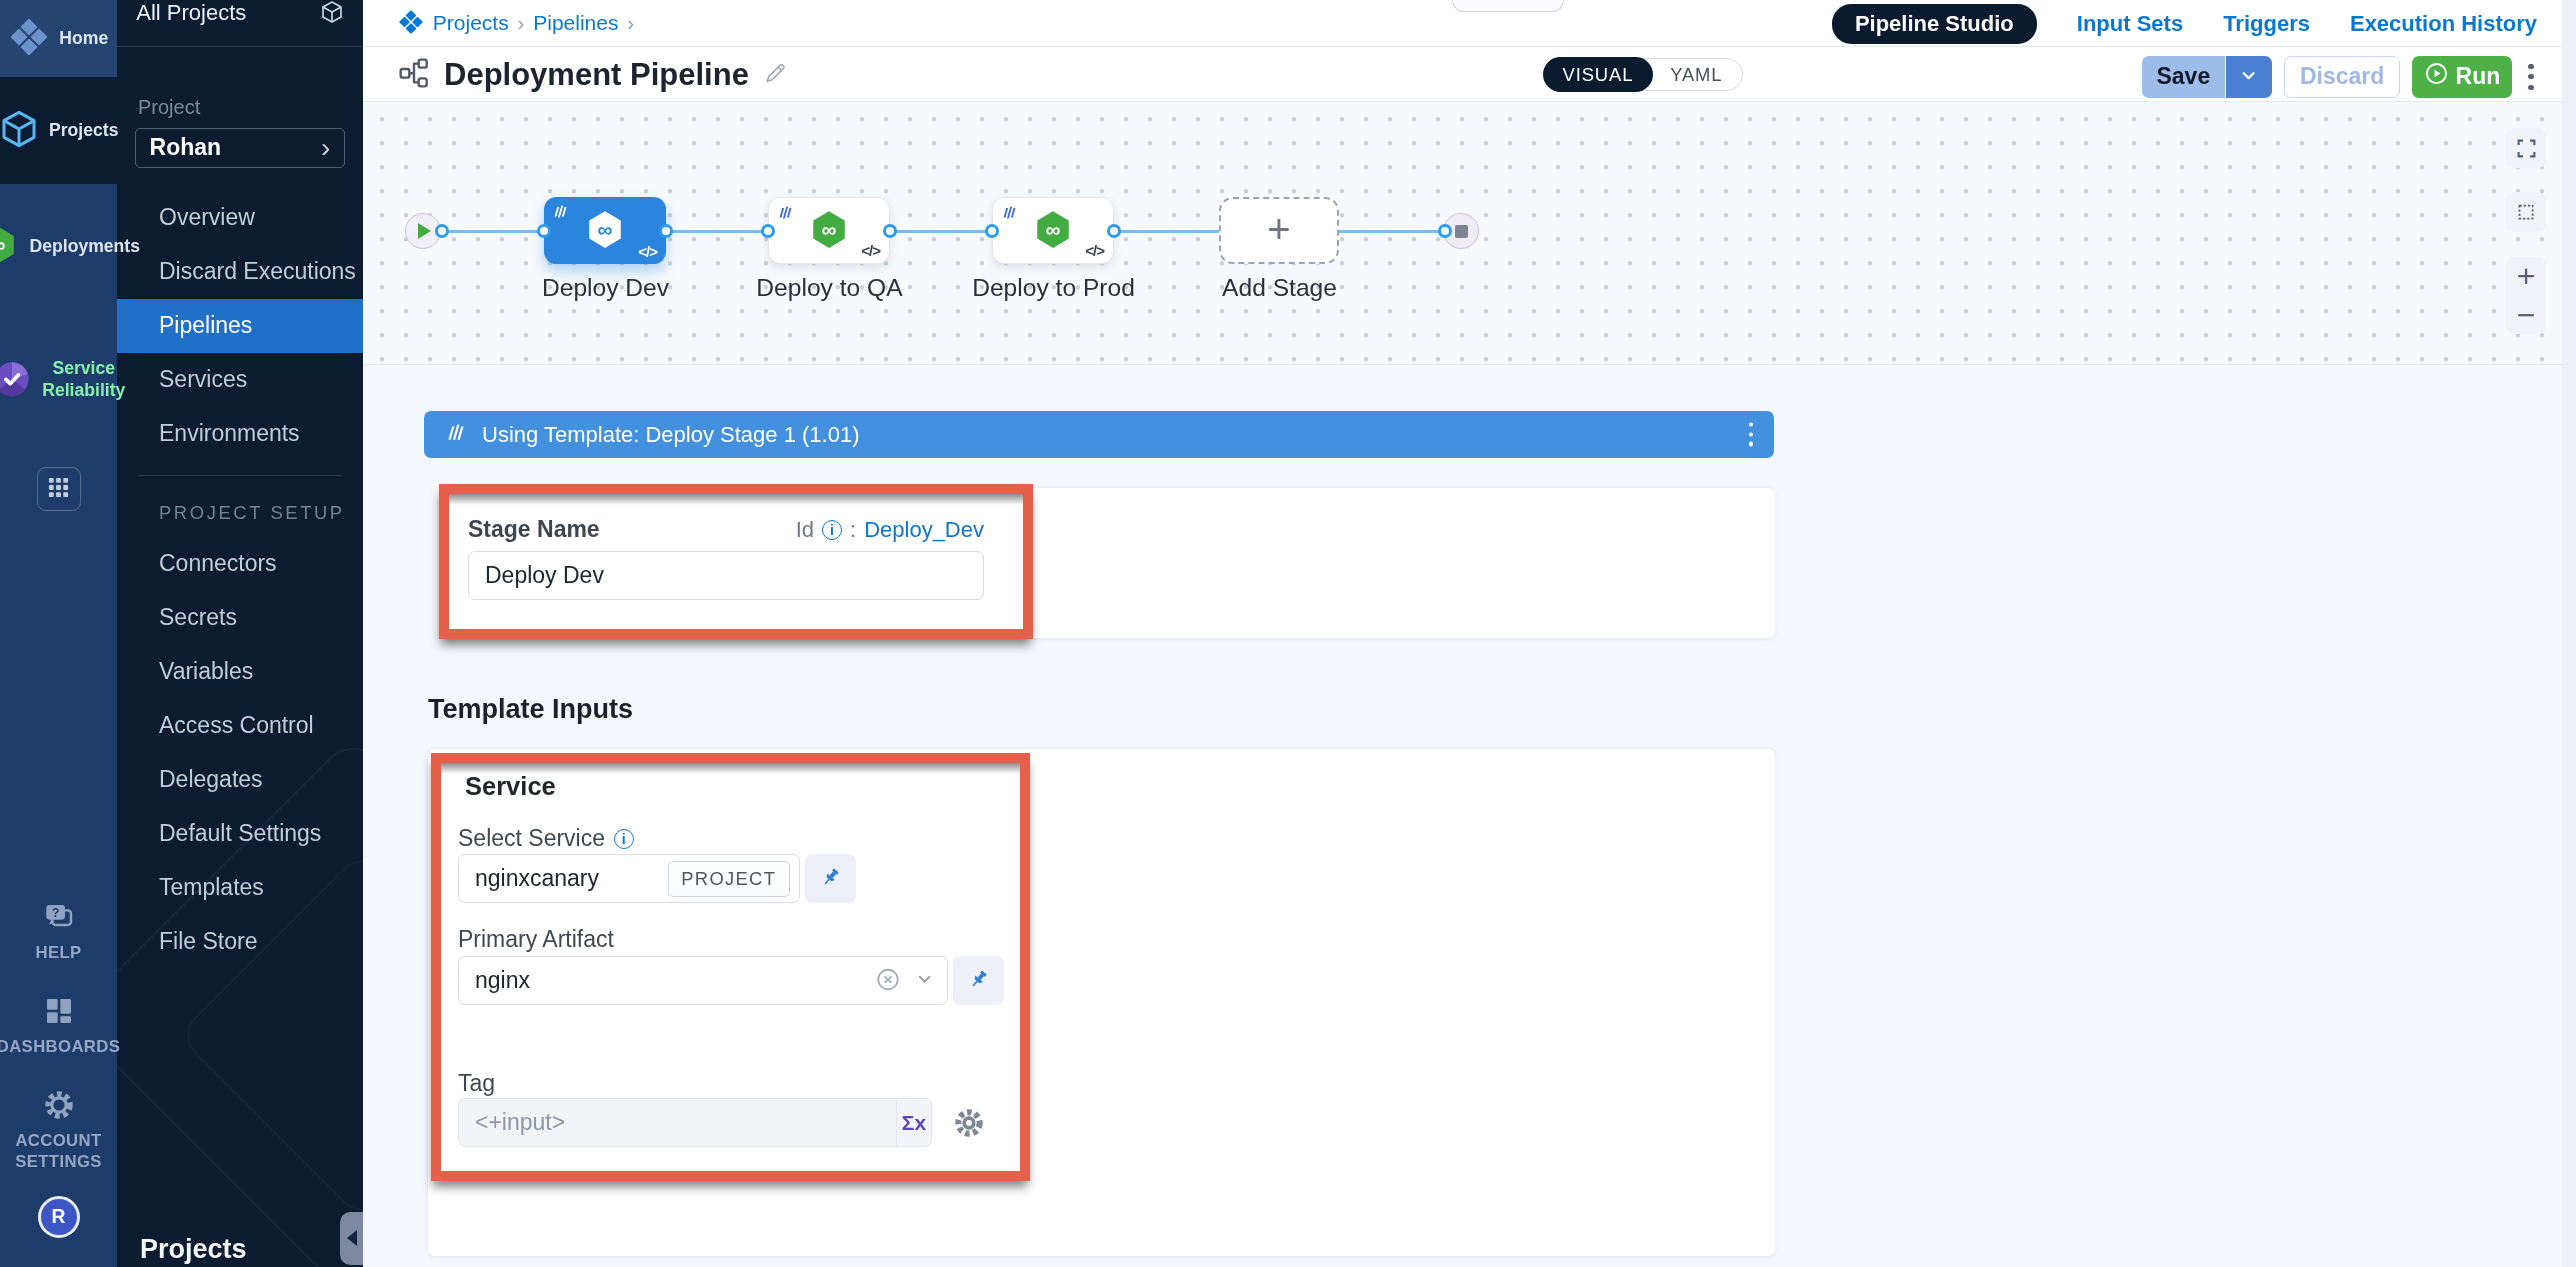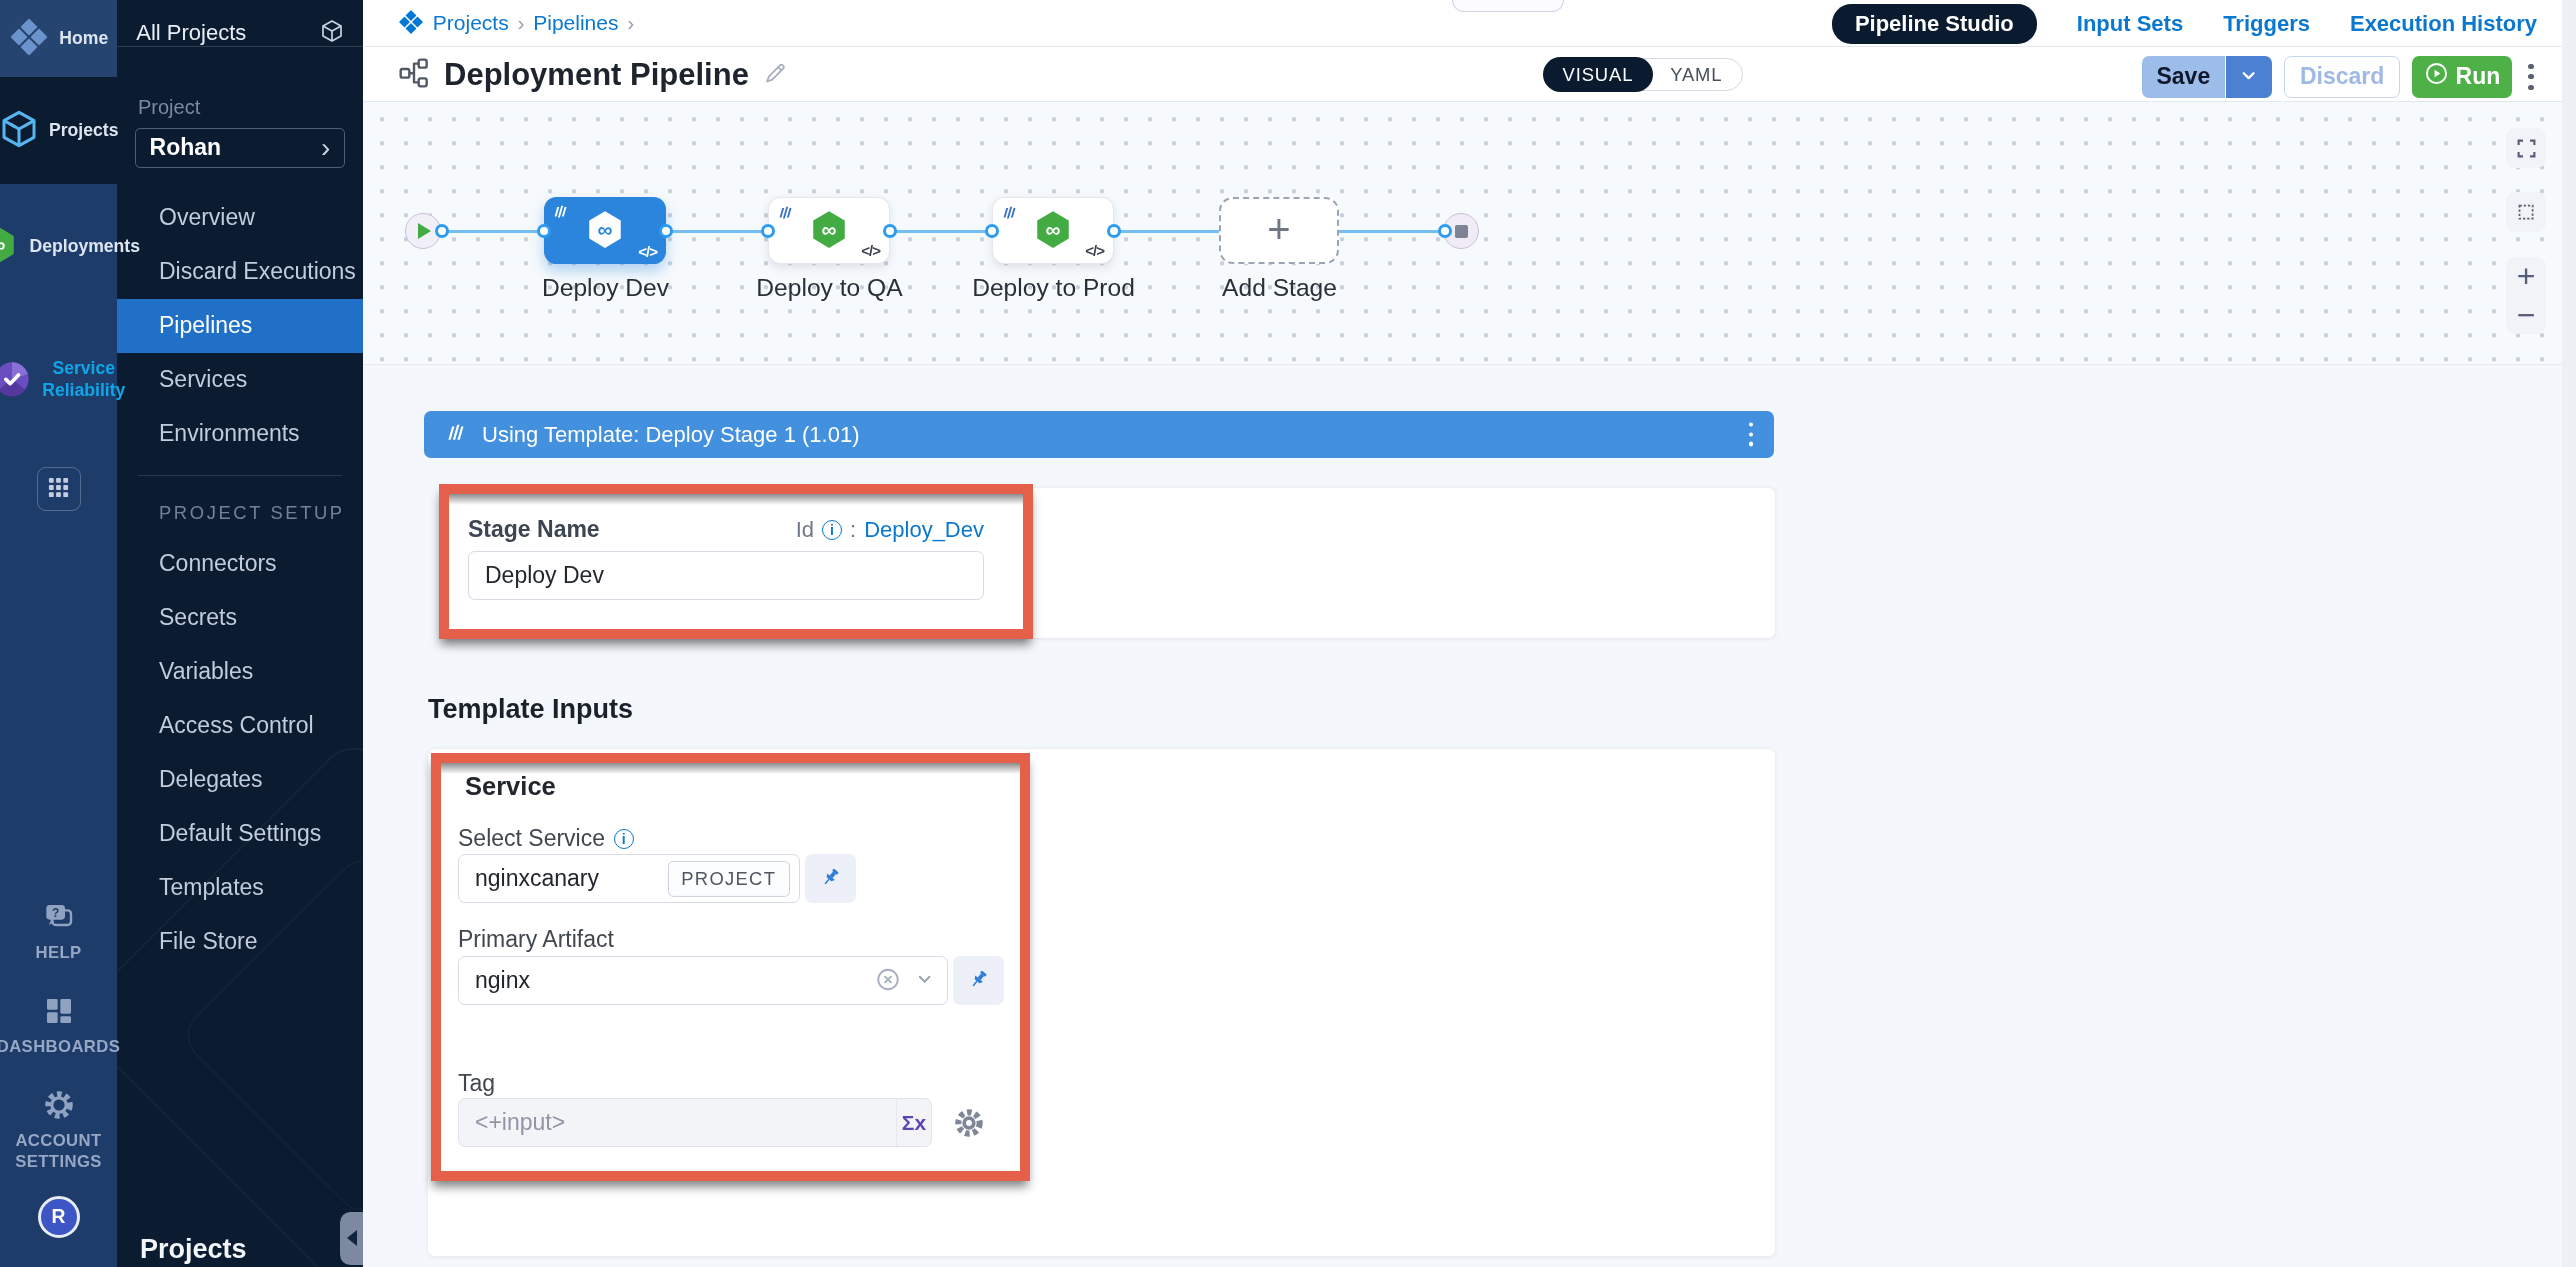--- a/index.html
+++ b/index.html
@@ -7,34 +7,34 @@
   #app { position:relative; width:2576px; height:1268px; overflow:hidden; }
 
   
   .module-rail { position:absolute; left:0; top:0; width:117px; height:100%; background:#1E3C6A; display:flex; flex-direction:column; z-index:30; }
   .m-tile { display:flex; flex-direction:row; align-items:center; justify-content:center; gap:10.5px; cursor:pointer; }
   .m-tile .m-label { font-size:17.6px; color:#DDE5F0; font-weight:700; text-align:center; line-height:1.25; }
   .tile-home { height:77px; background:#25446F; }
   .tile-projects { height:107px; background:#0C1C30; }
   .tile-deployments { height:125px; background:#1E3C6A; }
   .tile-sr { height:142px; background:#1E3C6A; }
-  .tile-sr .m-label { color:#0ea5e9; }
+  .tile-sr .m-label { color:#86efac; }
   .grid-btn-wrap { height:76px; display:flex; align-items:center; justify-content:center; }
   .grid-btn { width:44px; height:44px; border:1.8px solid rgba(170,188,214,.38); border-radius:8.8px; display:flex; align-items:center; justify-content:center; cursor:pointer; }
   .rail-spacer { flex:1; }
   .rail-bottom { display:flex; flex-direction:column; align-items:center; gap:5.3px; cursor:pointer; padding:16px 3.5px; }
   .rail-bottom .m-label { font-size:16.7px; color:#96A7C4; font-weight:700; letter-spacing:0.4px; text-align:center; line-height:1.3; }
   .avatar-wrap { height:79px; display:flex; align-items:flex-start; justify-content:center; padding-top:7px; }
   .avatar { width:42px; height:42px; border-radius:50%; border:3.5px solid #E7ECF5; background:#3D56C5; color:#fff; font-size:19.3px; font-weight:700; display:flex; align-items:center; justify-content:center; cursor:pointer; }
 
   
   .nav-panel { position:absolute; left:117px; top:0; width:246px; height:100%; background:#0C1C30; z-index:25; overflow:hidden; }
   .watermark { position:absolute; left:35px; top:817px; width:404px; height:404px; border:2.6px solid rgba(255,255,255,.04); transform:rotate(45deg); border-radius:35px; pointer-events:none; }
   .watermark2 { position:absolute; left:114px; top:904px; width:263px; height:263px; border:2.6px solid rgba(255,255,255,.03); transform:rotate(45deg); border-radius:26px; pointer-events:none; }
-  .nav-header { height:47px; display:flex; align-items:flex-end; justify-content:space-between; padding:0 19.3px; border-bottom:0.9px solid rgba(255,255,255,.14); }
+  .nav-header { height:47px; display:flex; align-items:flex-start; justify-content:space-between; padding:0 19.3px; border-bottom:0.9px solid rgba(255,255,255,.14); }
   .nav-header-label { font-size:22px; color:#E9EEF6; cursor:pointer; }
   .proj-label { margin:49px 0 8.8px 21px; font-size:20px; color:#7C89A1; }
   .proj-select { margin:0 17.6px; height:40px; border:1.8px solid rgba(160,176,200,.45); border-radius:5.3px; display:flex; align-items:center; justify-content:space-between; padding:0 14px; cursor:pointer; }
   .proj-select .proj-value { color:#FFFFFF; font-size:23px; font-weight:600; }
   .proj-select .chev { color:#CBD4E2; font-size:28px; line-height:1; font-weight:400; }
   .nav-list { margin-top:23px; }
   .nav-item { height:54px; display:flex; align-items:center; padding-left:42px; font-size:23px; color:#C2CCDB; cursor:pointer; }
   .nav-item.active { background:#2170C8; color:#fff; }
   .nav-divider { margin:14px 21px 0 21px; border-top:0.9px solid rgba(255,255,255,.12); }
   .nav-section-label { margin:26px 0 12.3px 0; padding-left:42px; font-size:18.4px; letter-spacing:2.6px; color:#74819A; }

